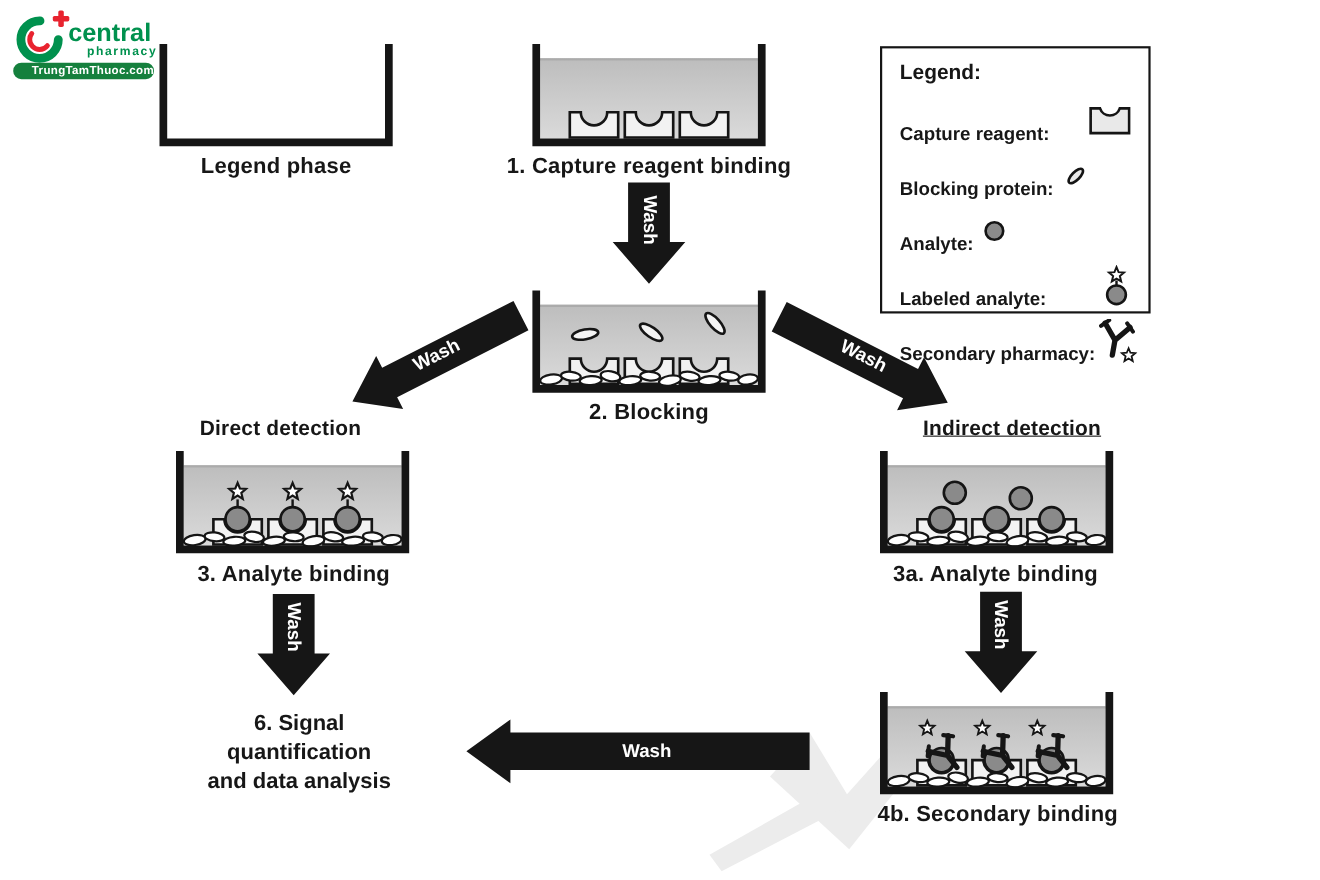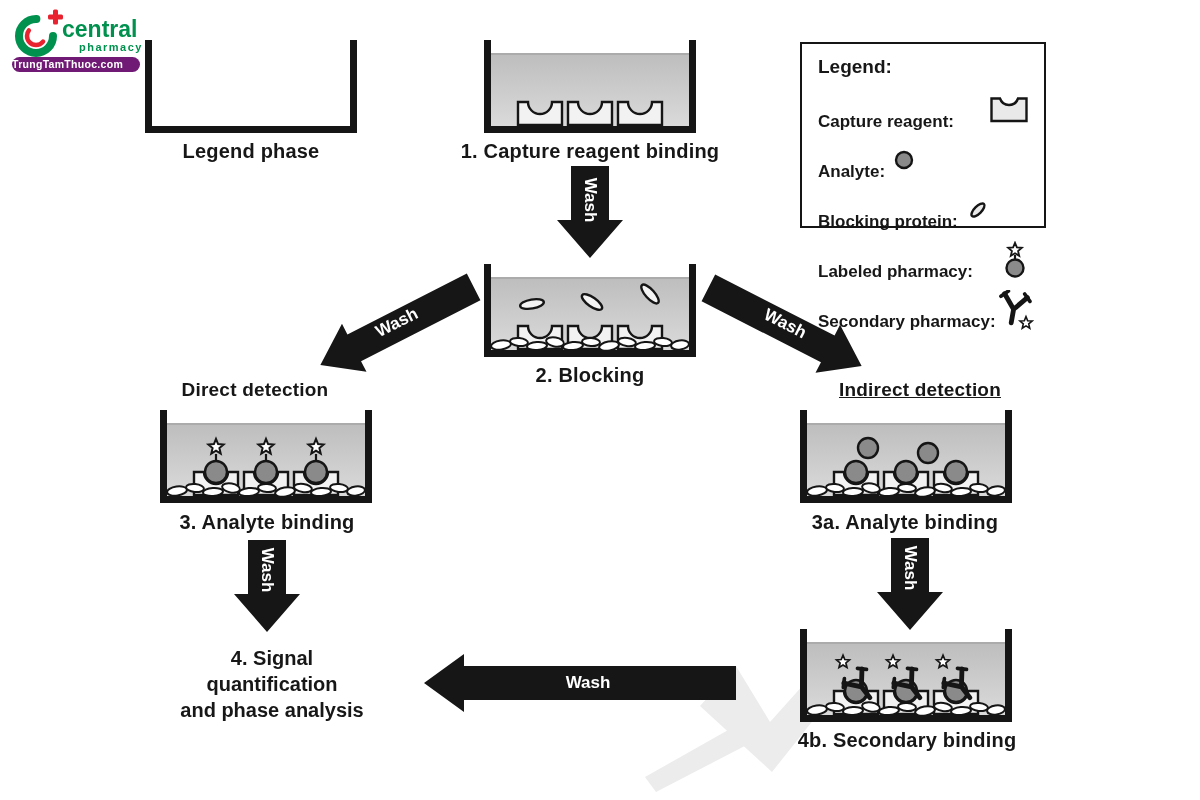--- a/index.html
+++ b/index.html
@@ -10,34 +10,34 @@
        transform:translateX(-50%);letter-spacing:0.2px;}
   .lbl.small{font-size:19px;}
   .step4{position:absolute;text-align:center;transform:translateX(-50%);
          font-size:20px;font-weight:700;line-height:26px;white-space:nowrap;}
   .wash{position:absolute;color:#fff;font-weight:700;font-size:17px;white-space:nowrap;}
   .wash.vert{transform:translate(-50%,-50%) rotate(90deg);}
   .wash.dl{transform:translate(-50%,-50%) rotate(-27deg);}
   .wash.dr{transform:translate(-50%,-50%) rotate(27deg);}
   .wash.hz{transform:translate(-50%,-50%);}
   
-  .legend{position:absolute;left:800px;top:42px;width:246px;height:186px;box-sizing:border-box;
+  .legend{position:absolute;left:800px;top:42px;width:246px;height:243px;box-sizing:border-box;
           background:#fff;border:2.5px solid #151515;padding:12px 16px 8px 16px;}
   .legend .title{font-size:19px;font-weight:700;margin-bottom:10px;}
   .legend .row{display:flex;align-items:center;margin-bottom:6px;min-height:30px;}
   .legend .row .txt{font-size:17px;font-weight:700;white-space:nowrap;margin-top:24px;}
   .legend .row .ic{margin-left:8px;display:flex;align-items:center;}
   .legend .row .ic.right{margin-left:auto;}
   
   .logo{position:absolute;left:12px;top:8px;width:132px;height:68px;}
   .logo .mark{position:absolute;left:0;top:0;}
   .logo .brand{position:absolute;left:50px;top:8px;font-size:23px;font-weight:700;color:#00914e;}
   .logo .tag{position:absolute;left:53px;top:33px;font-size:11px;font-weight:700;color:#00914e;letter-spacing:1.5px;padding-left:14px;}
-  .logo .banner{position:absolute;left:0;top:49px;width:128px;height:15px;background:#701a75;
-                border-radius:8px;color:#fff;font-size:10.5px;font-weight:700;text-align:left;
+  .logo .banner{position:absolute;left:0;top:49px;width:128px;height:15px;background:#15803d;
+                border-radius:8px;color:#fff;font-size:10.5px;font-weight:700;text-align:right;
                 line-height:15px;letter-spacing:0.3px;}
 </style>
 </head>
 <body>
 
 <div class="canvas">
 
   <svg class="art" width="1200" height="800" viewBox="0 0 1200 800">
     <defs>
       <linearGradient id="liq" x1="0" y1="0" x2="0" y2="1">
@@ -207,23 +207,23 @@
 
   <div class="lbl" style="left:251px;top:140px;">Legend phase</div>
   <div class="lbl" style="left:590px;top:140px;">1. Capture reagent binding</div>
   <div class="lbl" style="left:590px;top:364px;">2. Blocking</div>
   <div class="lbl small" style="left:255px;top:379px;">Direct detection</div>
   <div class="lbl small" style="left:920px;top:379px;text-decoration:underline;">Indirect detection</div>
   <div class="lbl" style="left:267px;top:511px;">3. Analyte binding</div>
   <div class="lbl" style="left:905px;top:511px;">3a. Analyte binding</div>
   <div class="lbl" style="left:907px;top:729px;">4b. Secondary binding</div>
   <div class="step4" style="left:272px;top:645px;">
-    <div>4. Signal</div>
+    <div>6. Signal</div>
     <div>quantification</div>
-    <div>and phase analysis</div>
+    <div>and data analysis</div>
   </div>
 
   <div class="wash vert" style="left:590px;top:200px;">Wash</div>
   <div class="wash dl" style="left:397px;top:323px;">Wash</div>
   <div class="wash dr" style="left:785px;top:324px;">Wash</div>
   <div class="wash vert" style="left:267px;top:570px;">Wash</div>
   <div class="wash vert" style="left:910px;top:568px;">Wash</div>
   <div class="wash hz" style="left:588px;top:683px;">Wash</div>
 
   <div class="legend">
@@ -232,39 +232,39 @@
     <div class="row">
       <span class="txt">Capture reagent:</span>
       <span class="ic right">
         <svg width="38" height="26" viewBox="0 0 38 26">
           <path d="M1.5,24 L1.5,1.5 L10,1.5 A9.5,9.5 0 0 0 28,1.5 L36.5,1.5 L36.5,24 Z" fill="#e9e9e9" stroke="#151515" stroke-width="2.4"></path>
         </svg>
       </span>
     </div>
 
     <div class="row">
+      <span class="txt">Blocking protein:</span>
+      <span class="ic">
+        <svg width="24" height="24" viewBox="0 0 24 24">
+          <ellipse cx="12" cy="12" rx="8.5" ry="3.6" fill="#e9e9e9" stroke="#151515" stroke-width="2.4" transform="rotate(-45 12 12)"></ellipse>
+        </svg>
+      </span>
+    </div>
+
+    <div class="row">
       <span class="txt">Analyte:</span>
       <span class="ic">
         <svg width="22" height="22" viewBox="0 0 22 22">
           <circle cx="11" cy="11" r="8" fill="#8a8a8a" stroke="#151515" stroke-width="2.4"></circle>
         </svg>
       </span>
     </div>
 
     <div class="row">
-      <span class="txt">Blocking protein:</span>
-      <span class="ic">
-        <svg width="24" height="24" viewBox="0 0 24 24">
-          <ellipse cx="12" cy="12" rx="8.5" ry="3.6" fill="#e9e9e9" stroke="#151515" stroke-width="2.4" transform="rotate(-45 12 12)"></ellipse>
-        </svg>
-      </span>
-    </div>
-
-    <div class="row">
-      <span class="txt">Labeled pharmacy:</span>
+      <span class="txt">Labeled analyte:</span>
       <span class="ic right">
         <svg width="26" height="38" viewBox="0 0 26 38">
           <line x1="13" y1="18" x2="13" y2="14" stroke="#151515" stroke-width="2.2"></line>
           <circle cx="13" cy="27" r="8.5" fill="#8a8a8a" stroke="#151515" stroke-width="2.4"></circle>
           <use href="#star" transform="translate(13,9) scale(0.9)"></use>
         </svg>
       </span>
     </div>
 
     <div class="row">

